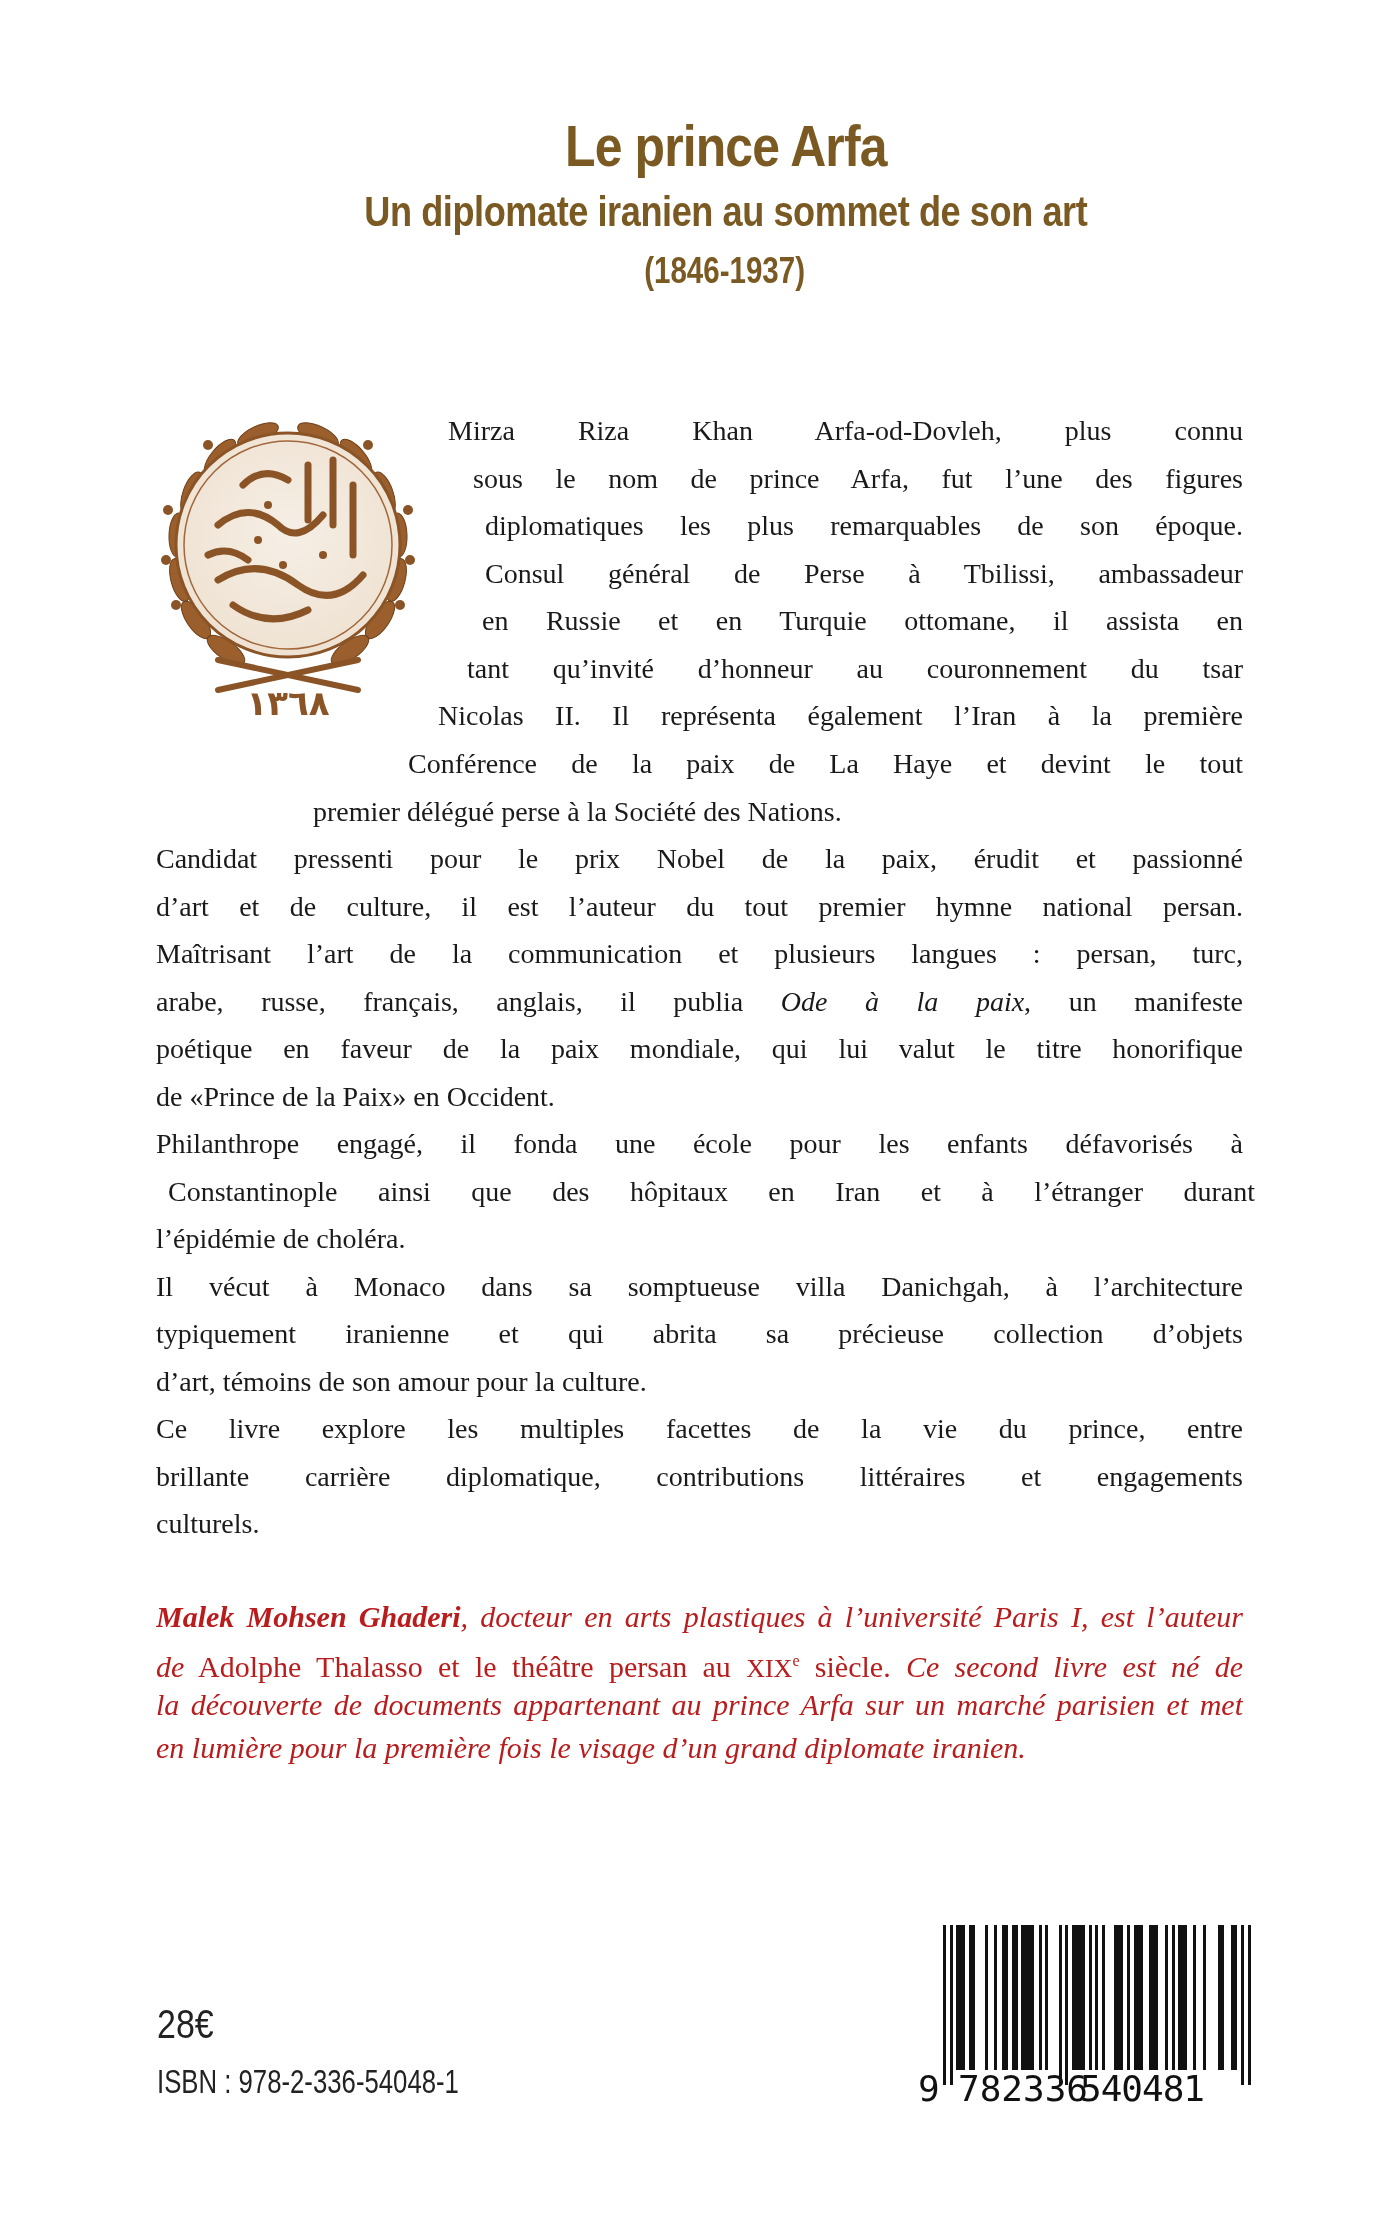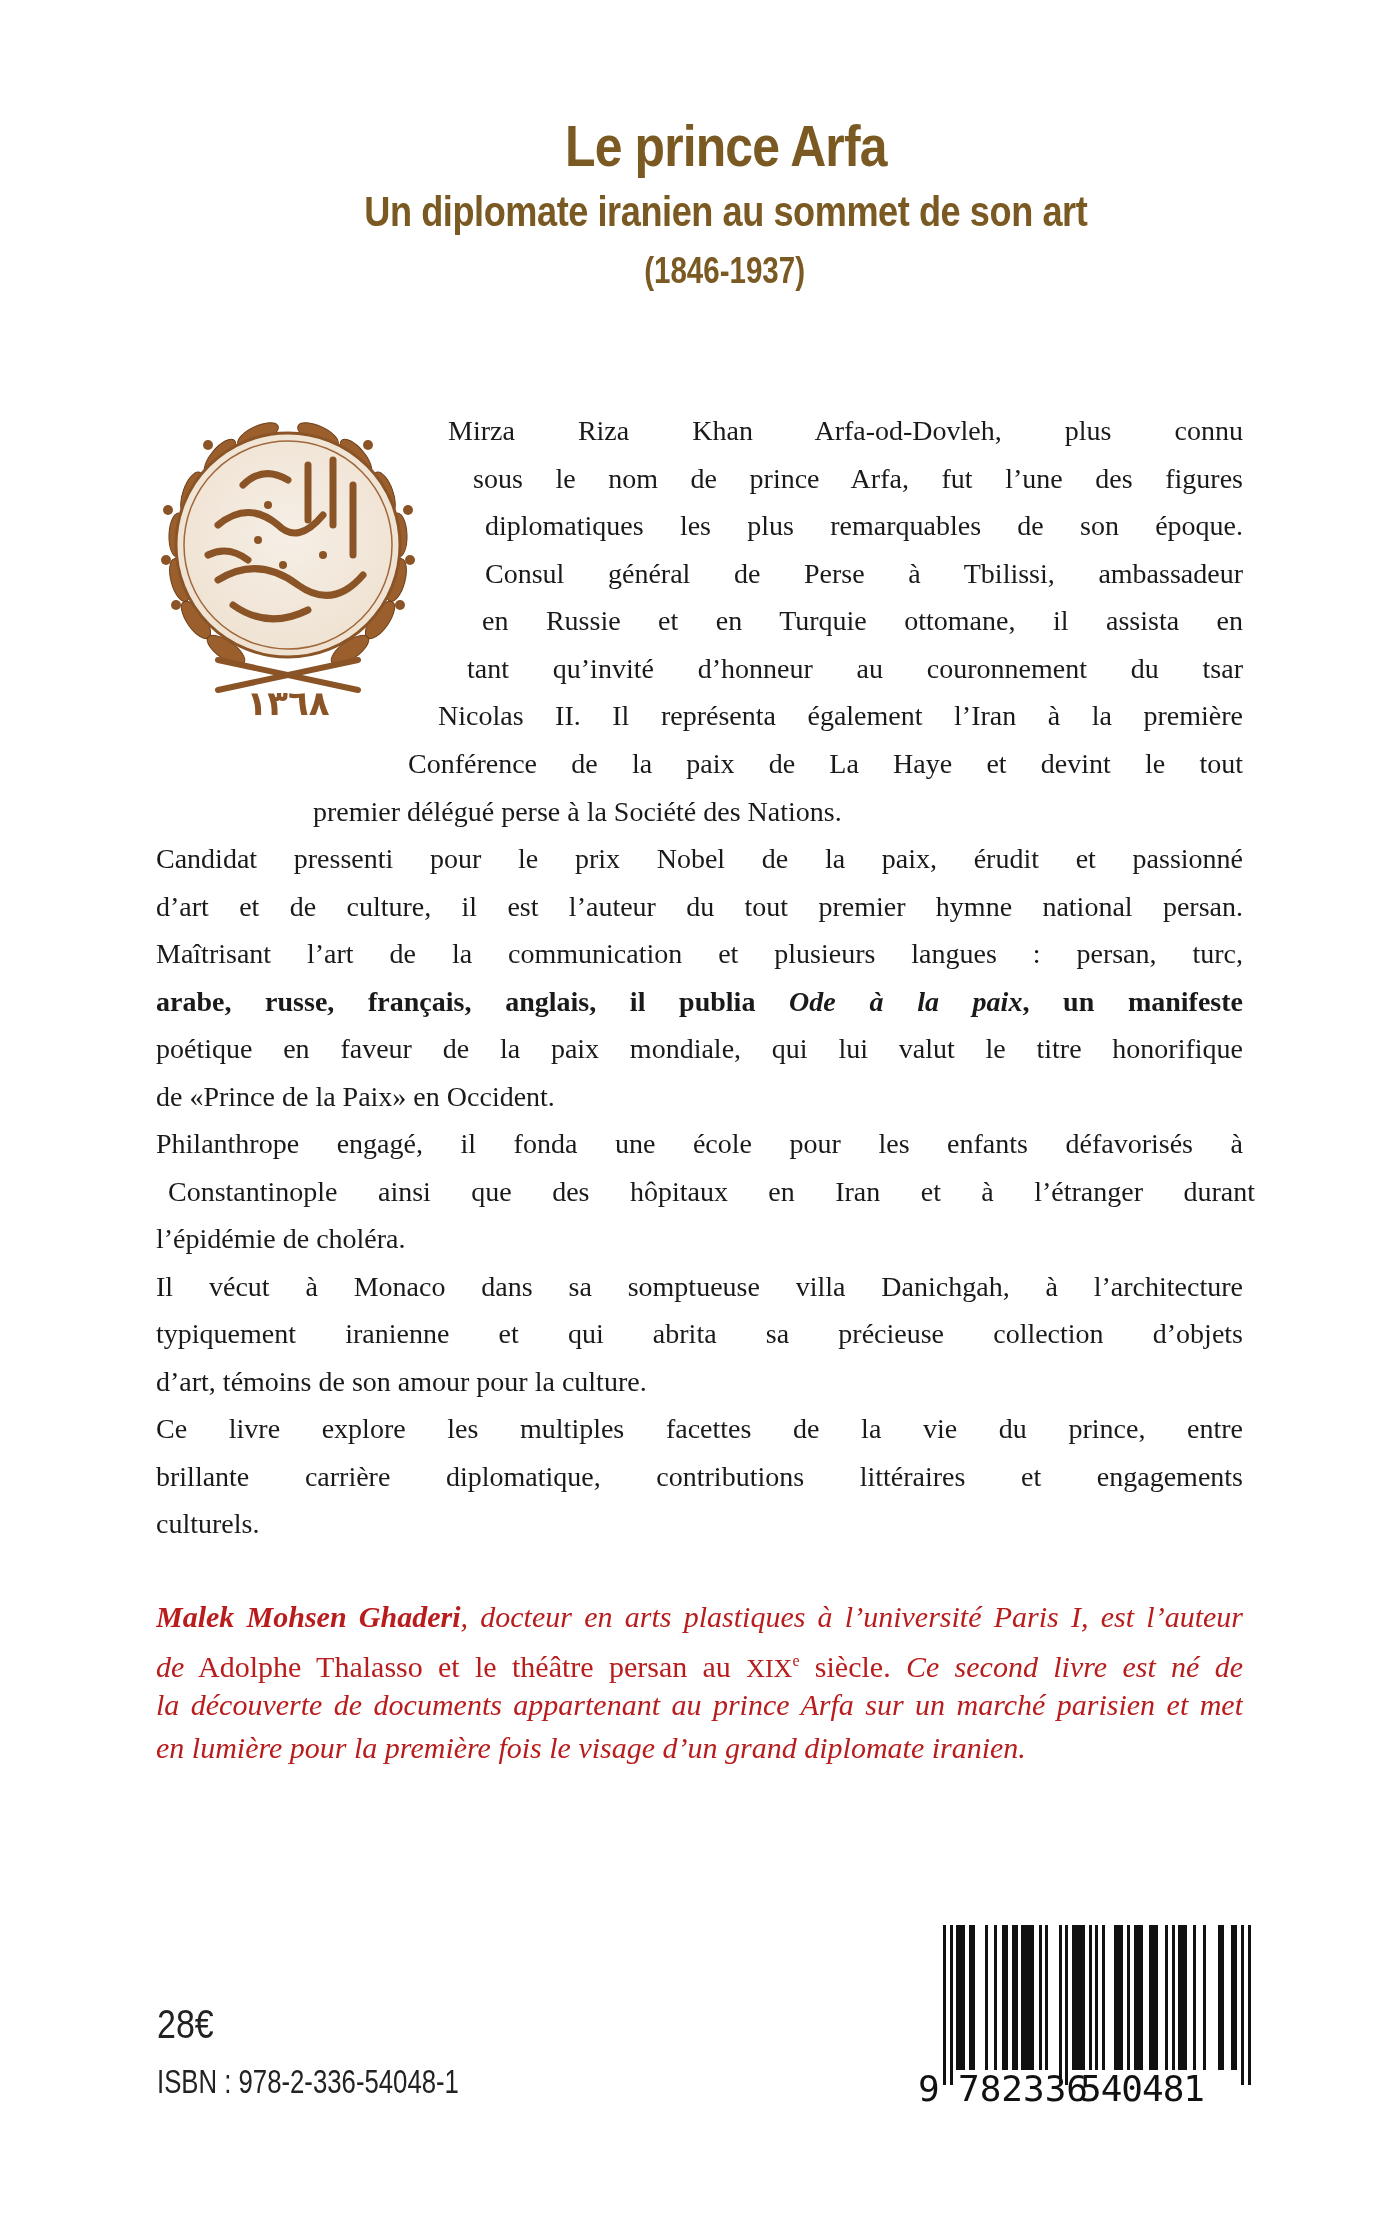--- a/index.html
+++ b/index.html
@@ -109,21 +109,21 @@
   <div class="line just" style="left:485px; width:758px; top:554px;">Consul général de Perse à Tbilissi, ambassadeur</div>
   <div class="line just" style="left:482px; width:761px; top:601px;">en Russie et en Turquie ottomane, il assista en</div>
   <div class="line just" style="left:467px; width:776px; top:649px;">tant qu’invité d’honneur au couronnement du tsar</div>
   <div class="line just" style="left:438px; width:805px; top:696px;">Nicolas II. Il représenta également l’Iran à la première</div>
   <div class="line just" style="left:408px; width:835px; top:744px;">Conférence de la paix de La Haye et devint le tout</div>
   <div class="line left" style="left:313px; top:792px;">premier délégué perse à la Société des Nations.</div>
 
   <div class="line just" style="left:156px; width:1087px; top:839px;">Candidat pressenti pour le prix Nobel de la paix, érudit et passionné</div>
   <div class="line just" style="left:156px; width:1087px; top:887px;">d’art et de culture, il est l’auteur du tout premier hymne national persan.</div>
   <div class="line just" style="left:156px; width:1087px; top:934px;">Maîtrisant l’art de la communication et plusieurs langues : persan, turc,</div>
-  <div class="line just" style="left:156px; width:1087px; top:982px;font-weight:bold;">
+  <div class="line just" style="left:156px; width:1087px; top:982px;">
     <span>arabe, russe, français, anglais, il publia</span>
     <span class="it">Ode à la paix</span><span>, un manifeste</span>
   </div>
   <div class="line just" style="left:156px; width:1087px; top:1029px;">poétique en faveur de la paix mondiale, qui lui valut le titre honorifique</div>
   <div class="line left" style="left:156px; top:1077px;">de «Prince de la Paix» en Occident.</div>
   <div class="line just" style="left:156px; width:1087px; top:1124px;">Philanthrope engagé, il fonda une école pour les enfants défavorisés à</div>
   <div class="line just" style="left:168px; width:1087px; top:1172px;">Constantinople ainsi que des hôpitaux en Iran et à l’étranger durant</div>
   <div class="line left" style="left:156px; top:1219px;">l’épidémie de choléra.</div>
   <div class="line just" style="left:156px; width:1087px; top:1267px;">Il vécut à Monaco dans sa somptueuse villa Danichgah, à l’architecture</div>
   <div class="line just" style="left:156px; width:1087px; top:1314px;">typiquement iranienne et qui abrita sa précieuse collection d’objets</div>

